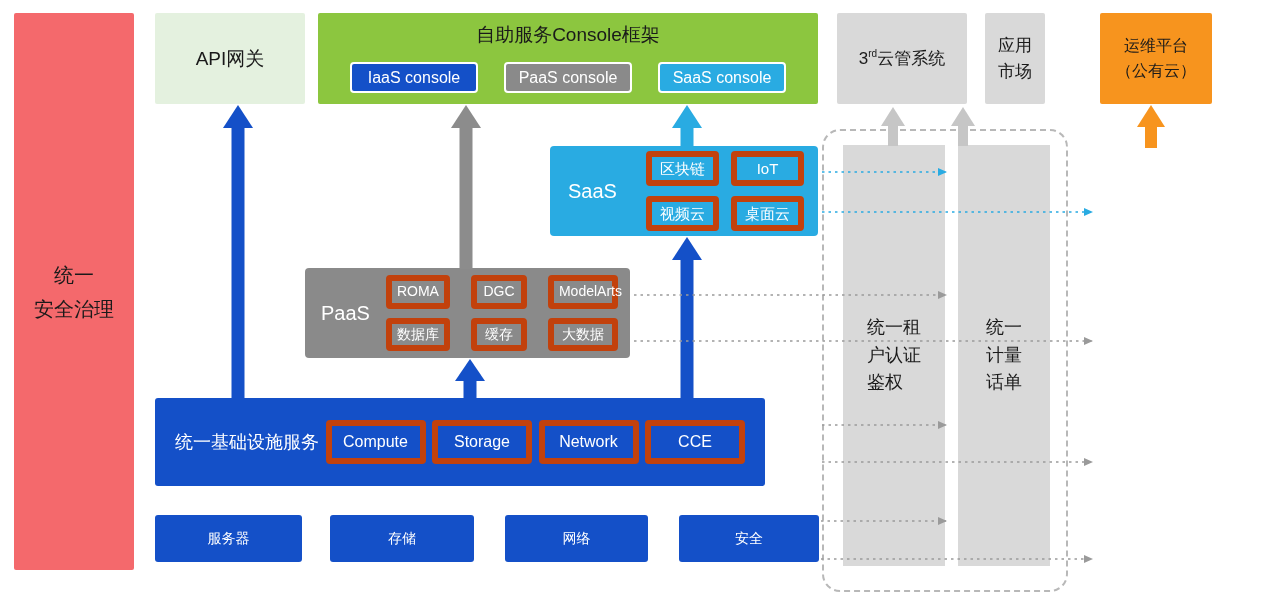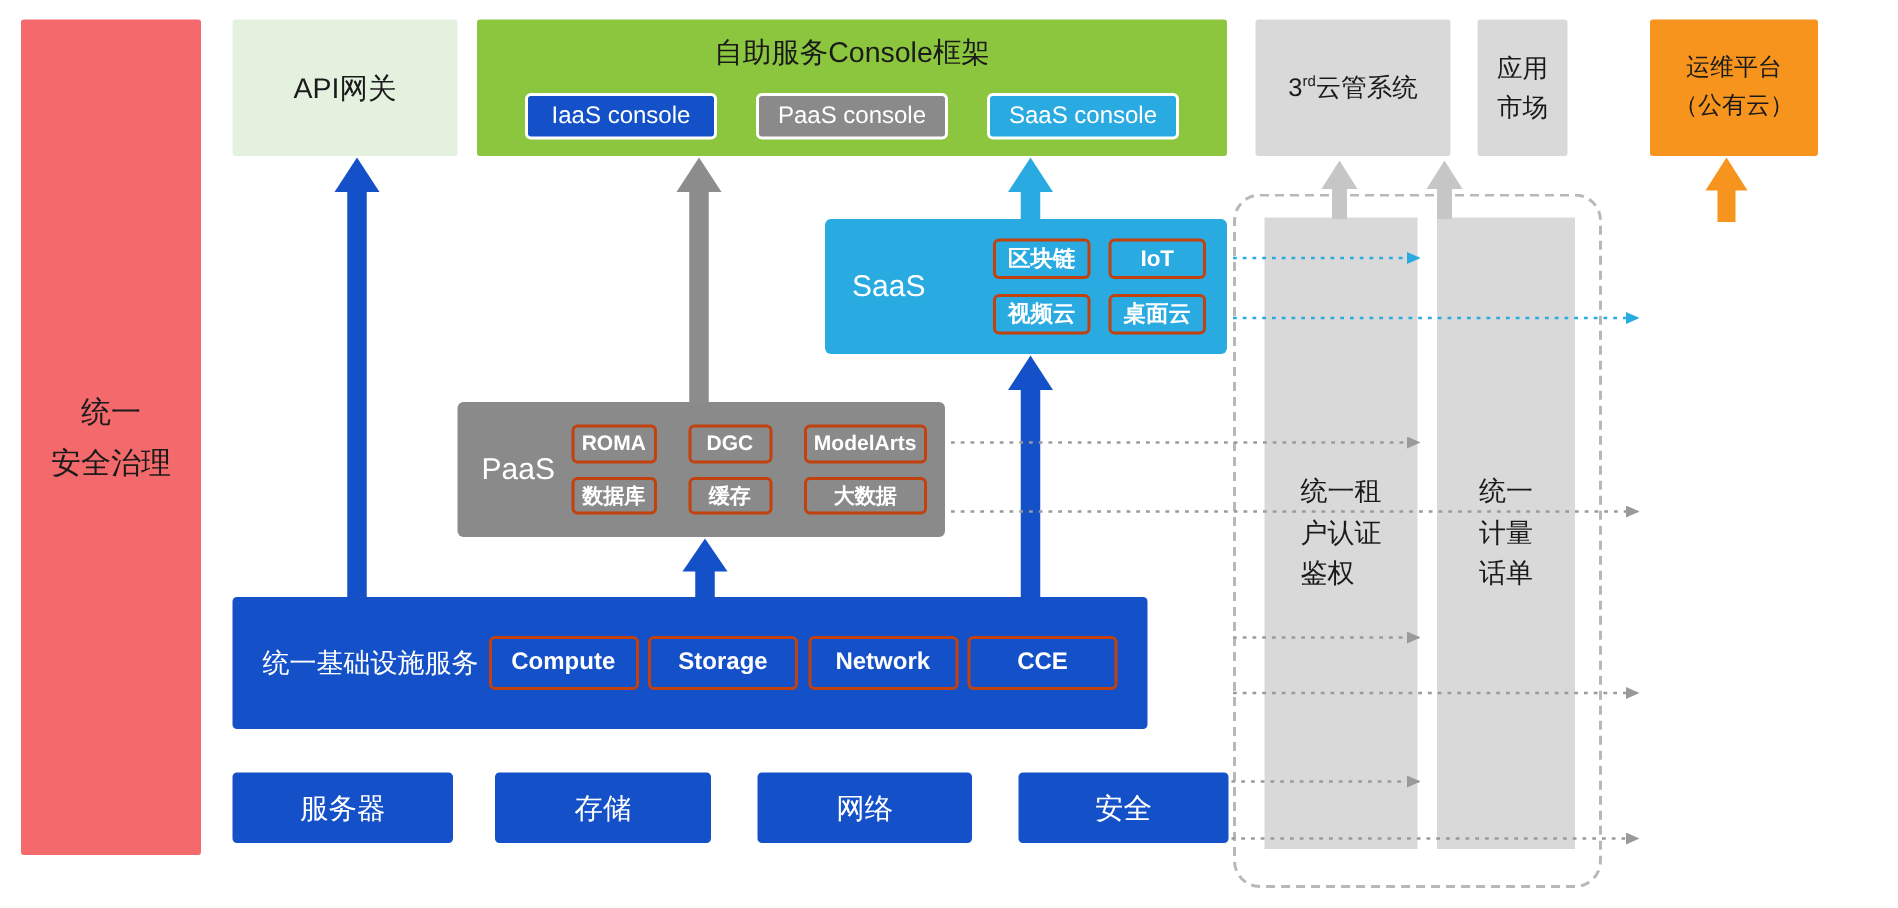--- a/index.html
+++ b/index.html
@@ -22,32 +22,32 @@
   .console-btns  { position:absolute; bottom:11px; left:0; width:100%; display:flex; justify-content:center; gap:26px;align-items:flex-end; }
   .console-btn   { border:2px solid #fff; border-radius:4px; color:#fff; font-size:16px; line-height:1.45; padding:2px 10px; min-width:128px; text-align:center; }
   .btn-iaas { background:var(--blue); }
   .btn-paas { background:var(--gray); }
   .btn-saas { background:var(--cyan); }
   sup { font-size:10px; }
 
   
   .saas  { left:550px; top:146px; width:268px; height:90px; background:var(--cyan); border-radius:4px; justify-content:flex-start; padding:0 14px 0 18px; }
   .paas  { left:305px; top:268px; width:325px; height:90px; background:var(--gray); border-radius:4px; justify-content:flex-start; padding:0 12px 0 16px; }
-  .layer-label { color:#fff; font-size:20px; font-weight:500; margin-right:4px; }
+  .layer-label { color:#fff; font-size:20px; font-weight:500; margin-right:16px; }
   .chip-grid { display:grid; gap:10px 12px; margin-left:auto; }
   .saas .chip-grid { grid-template-columns:repeat(2,auto); }
   .paas .chip-grid { grid-template-columns:repeat(3,auto); gap:9px 21px; }
-  .chip { border:2px solid #c2410c; border-radius:4px; color:#fff; text-align:center; font-size:15px; line-height:1.4; padding:1px 8px; min-width:62px;font-weight:bold; }
+  .chip { border:6px solid #c2410c; border-radius:4px; color:#fff; text-align:center; font-size:15px; line-height:1.4; padding:1px 8px; min-width:62px; }
   .paas .chip { font-size:14px; min-width:56px; padding:1px 5px; }
 
   .infra { left:155px; top:398px; width:610px; height:88px; background:var(--blue); border-radius:3px; justify-content:space-between; padding:0 20px; }
   .infra-label { color:#fff; font-size:18px; }
   .infra .chip { font-size:16px; min-width:100px; padding:5px 10px; }
 
-  .res { top:515px; height:47px; background:var(--blue); border-radius:3px; color:#fff; font-size:19px; }
+  .res { top:515px; height:47px; background:var(--blue); border-radius:3px; color:#fff; font-size:14px; }
   .res-1 { left:155px; width:147px; }
   .res-2 { left:330px; width:144px; }
   .res-3 { left:505px; width:143px; }
   .res-4 { left:679px; width:140px; }
 
   
   .dashed-group { position:absolute; left:822px; top:129px; width:246px; height:463px; border:2px dashed #b8b8b8; border-radius:18px; }
   .auth  { left:843px; top:145px; width:102px; height:421px; background:var(--light_gray); font-size:18px; line-height:1.55; }
   .meter { left:958px; top:145px; width:92px;  height:421px; background:var(--light_gray); font-size:18px; line-height:1.55; }
   .monitor { left:1100px; top:147px; width:112px; height:421px; background:var(--orange); font-size:17px; line-height:1.9; }

